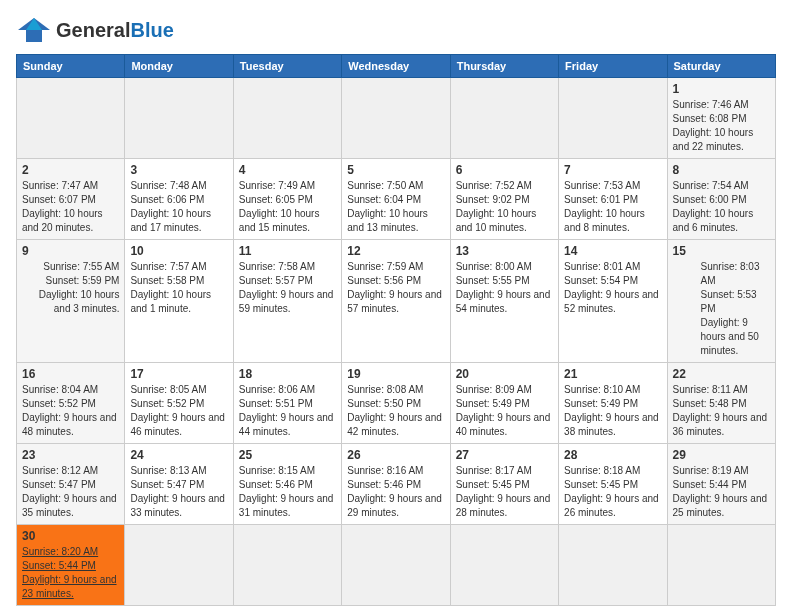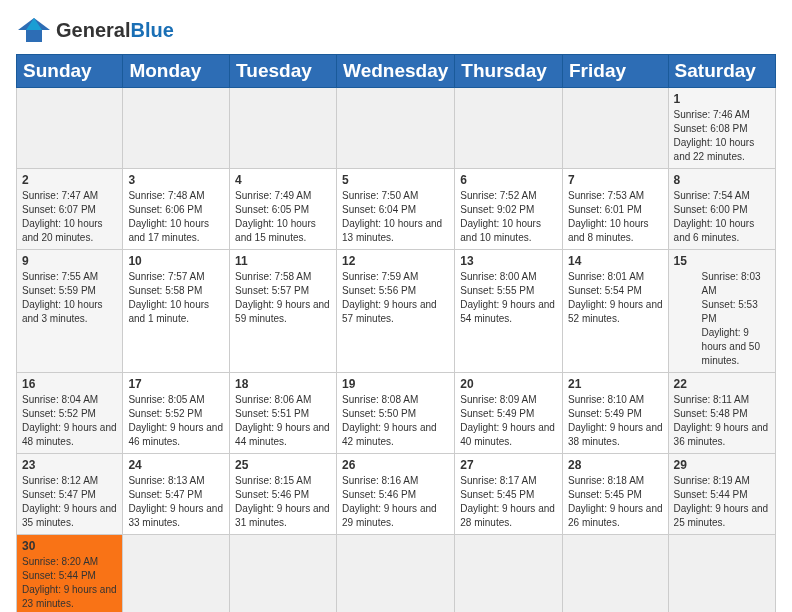--- a/index.html
+++ b/index.html
@@ -36,21 +36,21 @@
     .calendar-table {
       width: 100%;
       border-collapse: collapse;
       border: 1px solid #ccc;
     }
     .calendar-table th {
       background: #2d6db5;
       color: #fff;
       text-align: left;
       padding: 5px 6px;
-      font-size: 19px;
+      font-size: 11px;
       font-weight: bold;
       border: 1px solid #1a5a9a;
     }
     .calendar-table td {
       border: 1px solid #ccc;
       vertical-align: top;
       padding: 4px 5px;
       width: calc(100% / 7);
       min-height: 80px;
       background: #fff;
@@ -166,21 +166,21 @@
         <td class="weekend">
           <span class="day-number">8</span>
           <div class="day-info" style="white-space: pre-line;">Sunrise: 7:54 AM
 Sunset: 6:00 PM
 Daylight: 10 hours and 6 minutes.</div>
         </td>
       </tr>
       <tr>
         <td class="weekend">
           <span class="day-number">9</span>
-          <div class="day-info" style="white-space: pre-line;">Sunrise: 7:55 AM
+          <div class="day-info" style="white-space: pre-line; text-align: right;">Sunrise: 7:55 AM
 Sunset: 5:59 PM
 Daylight: 10 hours and 3 minutes.</div>
         </td>
         <td>
           <span class="day-number">10</span>
           <div class="day-info" style="white-space: pre-line;">Sunrise: 7:57 AM
 Sunset: 5:58 PM
 Daylight: 10 hours and 1 minute.</div>
         </td>
         <td>
@@ -298,21 +298,21 @@
         <td class="weekend">
           <span class="day-number">29</span>
           <div class="day-info" style="white-space: pre-line;">Sunrise: 8:19 AM
 Sunset: 5:44 PM
 Daylight: 9 hours and 25 minutes.</div>
         </td>
       </tr>
       <tr class="last-row">
         <td class="weekend has-data">
           <span class="day-number">30</span>
-          <div class="day-info" style="white-space: pre-line;">Sunrise: 8:20 AM
+          <div class="day-info" style="white-space: pre-line; text-decoration: underline;">Sunrise: 8:20 AM
 Sunset: 5:44 PM
 Daylight: 9 hours and 23 minutes.</div>
         </td>
         <td class="empty"></td>
         <td class="empty"></td>
         <td class="empty"></td>
         <td class="empty"></td>
         <td class="empty"></td>
         <td class="empty"></td>
       </tr>

